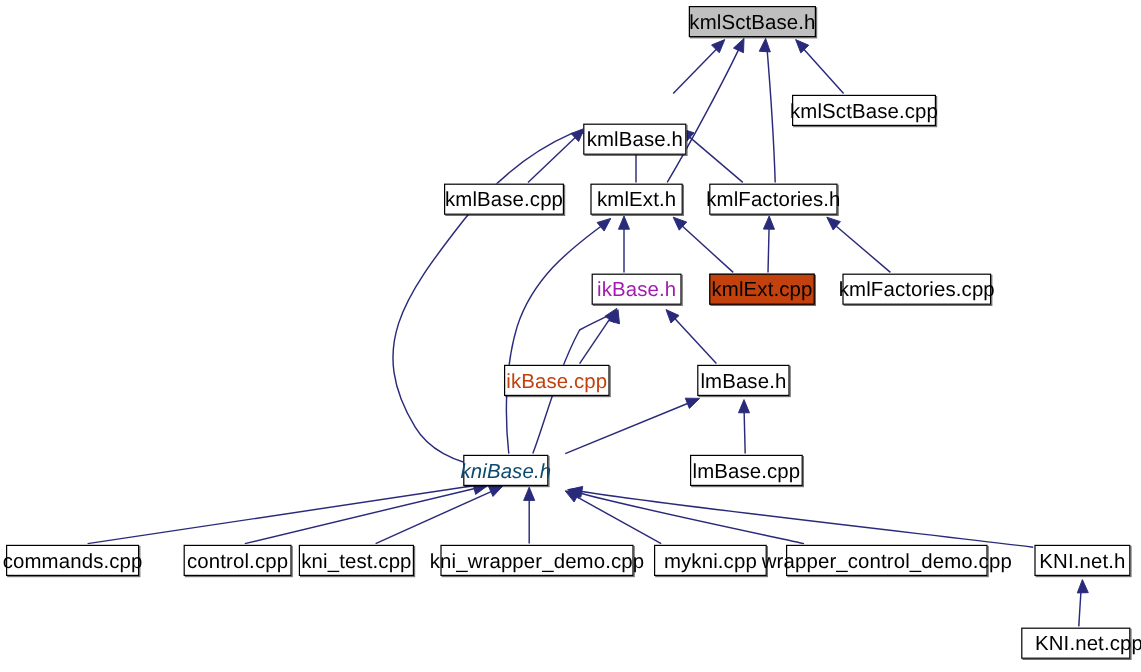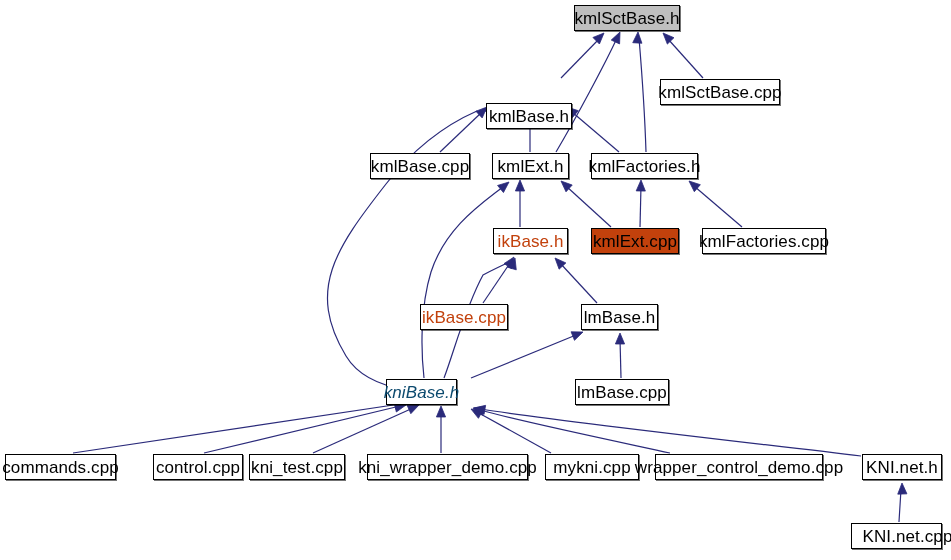--- a/index.html
+++ b/index.html
@@ -122,21 +122,21 @@
       </div>
       <div class="node" title="kmlBase.cpp" style="left: 370px; top: 153px; width: 100px; height: 26px; border-color: rgb(0, 0, 0); background: rgb(255, 255, 255); color: rgb(0, 0, 0);">
         <span class="node-label">kmlBase.cpp</span>
       </div>
       <div class="node" title="kmlExt.h" style="left: 492px; top: 153px; width: 77px; height: 26px; border-color: rgb(0, 0, 0); background: rgb(255, 255, 255); color: rgb(0, 0, 0);">
         <span class="node-label">kmlExt.h</span>
       </div>
       <div class="node" title="kmlFactories.h" style="left: 591px; top: 153px; width: 107px; height: 26px; border-color: rgb(0, 0, 0); background: rgb(255, 255, 255); color: rgb(0, 0, 0);">
         <span class="node-label">kmlFactories.h</span>
       </div>
-      <div class="node" title="ikBase.h" style="left: 493px; top: 228px; width: 75px; height: 26px; border-color: rgb(0, 0, 0); background: rgb(255, 255, 255); color: #c2410c;">
+      <div class="node" title="ikBase.h" style="left: 493px; top: 228px; width: 75px; height: 26px; border-color: rgb(0, 0, 0); background: rgb(255, 255, 255); color: #a21caf;">
         <span class="node-label">ikBase.h</span>
       </div>
       <div class="node" title="kmlExt.cpp" style="left: 591px; top: 228px; width: 88px; height: 26px; border-color: rgb(0, 0, 0); background: #c2410c; color: rgb(0, 0, 0);">
         <span class="node-label">kmlExt.cpp</span>
       </div>
       <div class="node" title="kmlFactories.cpp" style="left: 702px; top: 228px; width: 124px; height: 26px; border-color: rgb(0, 0, 0); background: rgb(255, 255, 255); color: rgb(0, 0, 0);">
         <span class="node-label">kmlFactories.cpp</span>
       </div>
       <div class="node" title="ikBase.cpp" style="left: 420px; top: 304px; width: 88px; height: 26px; border-color: rgb(0, 0, 0); background: rgb(255, 255, 255); color: #c2410c;">
         <span class="node-label">ikBase.cpp</span>

